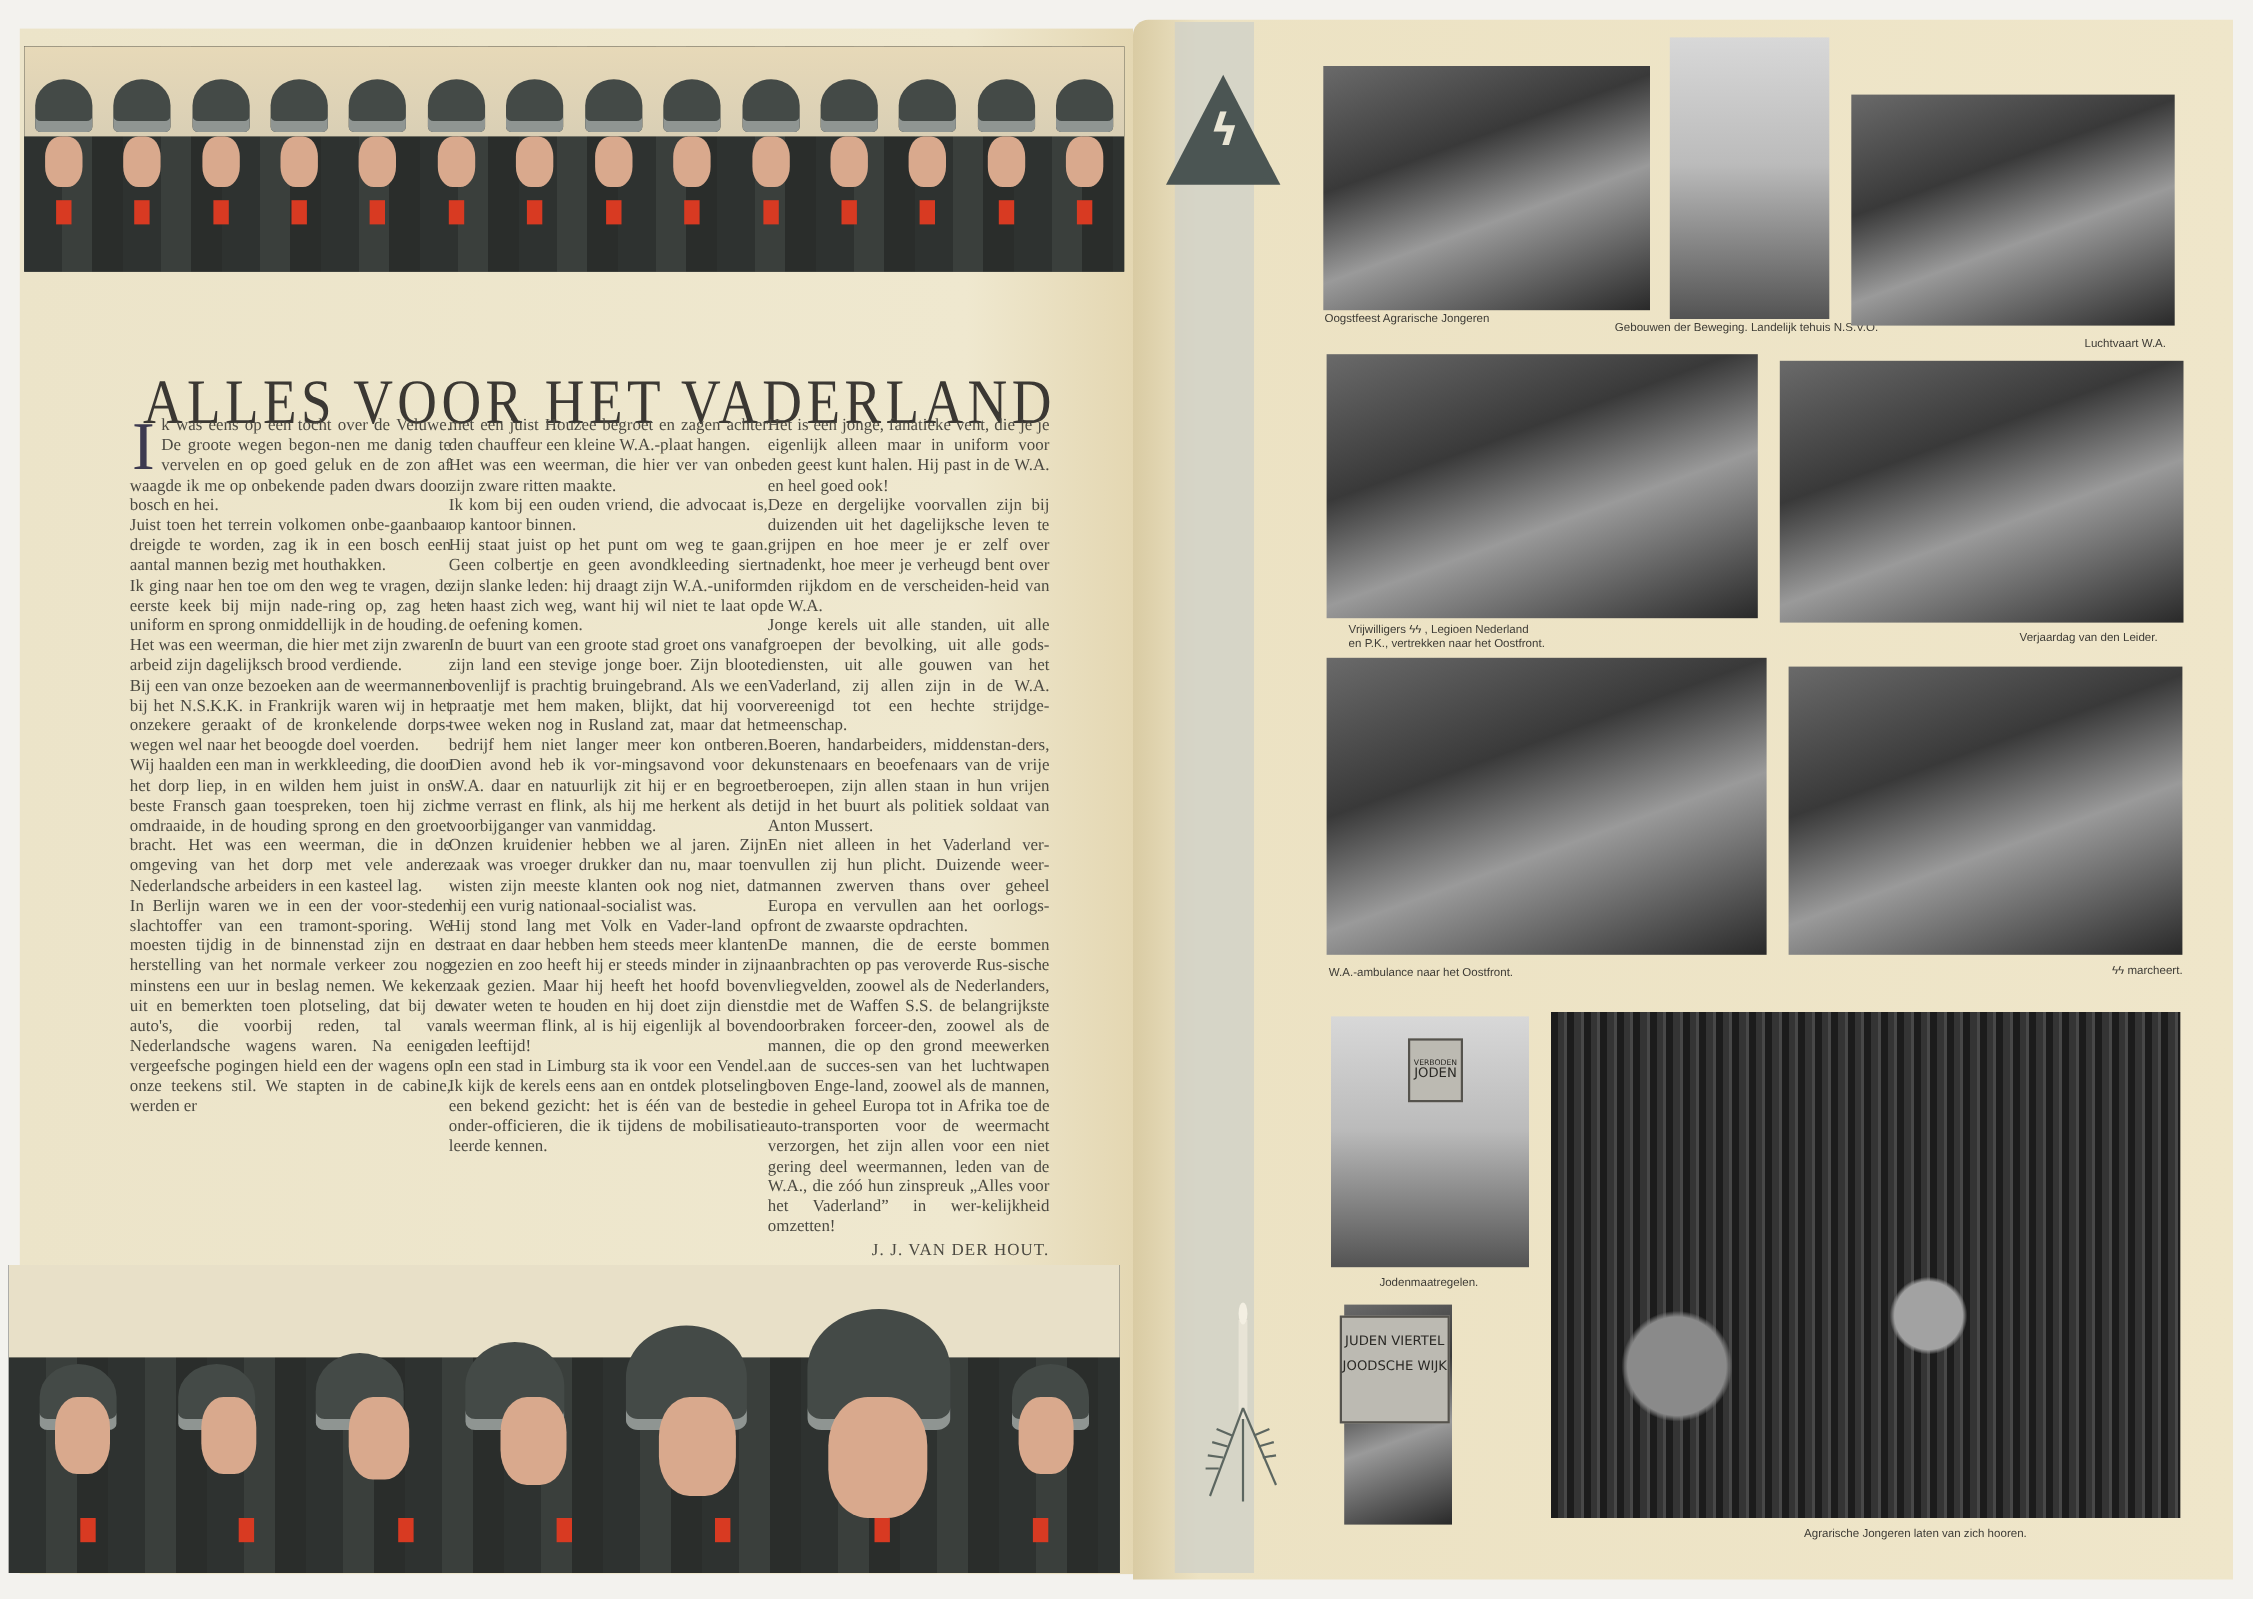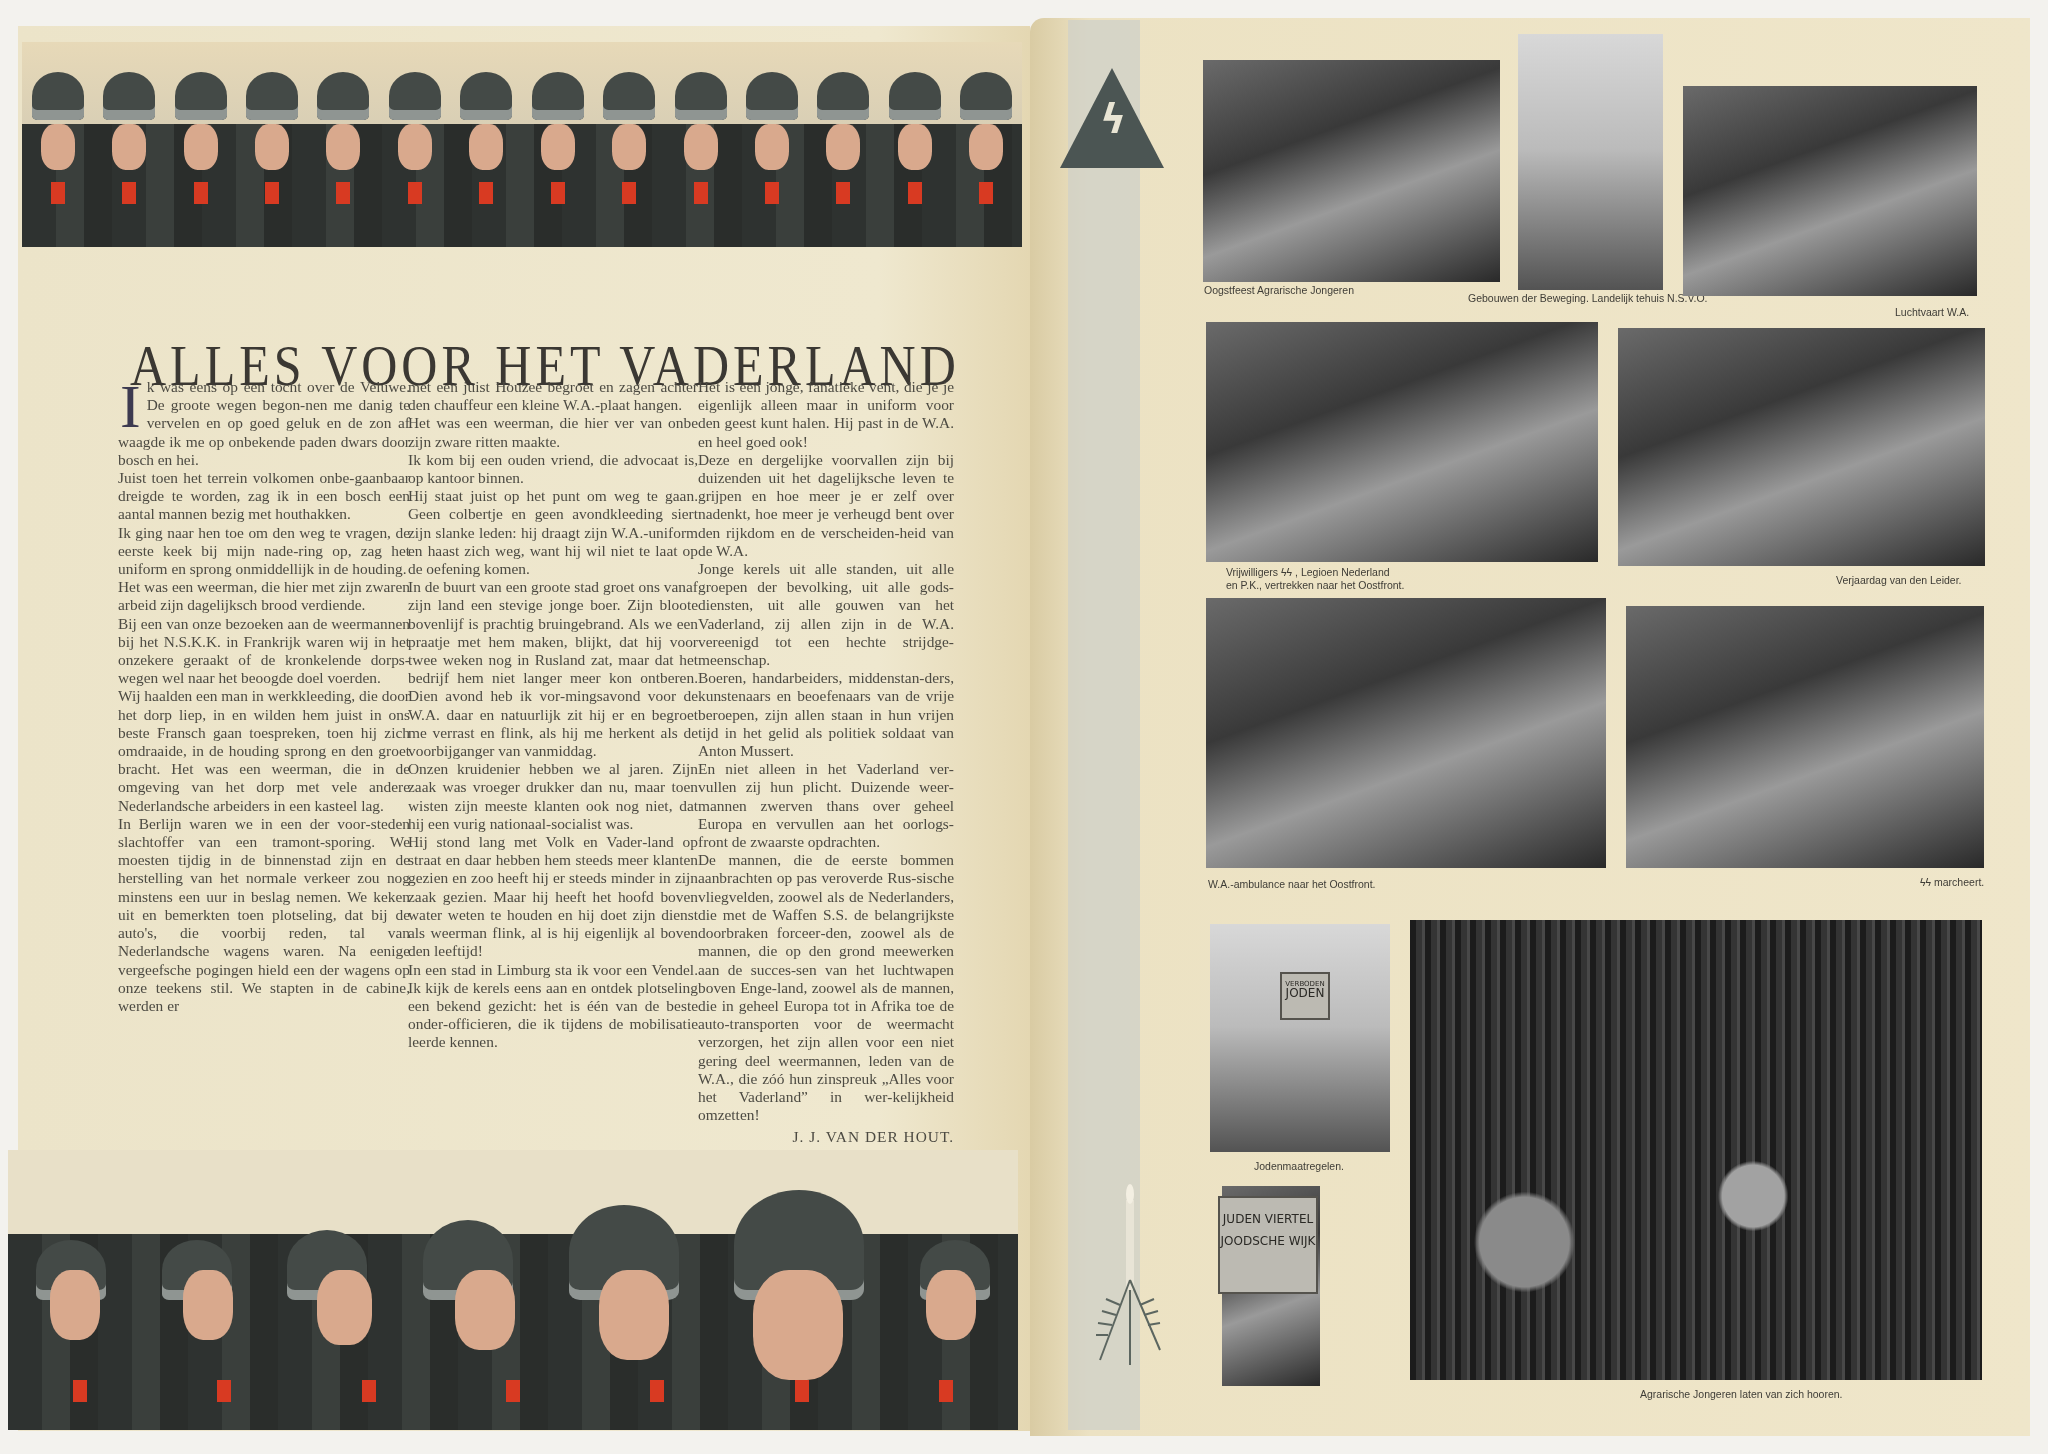--- a/index.html
+++ b/index.html
@@ -117,21 +117,21 @@
   <p>In de buurt van een groote stad groet ons vanaf zijn land een stevige jonge boer. Zijn bloote bovenlijf is prachtig bruingebrand. Als we een praatje met hem maken, blijkt, dat hij voor twee weken nog in Rusland zat, maar dat het bedrijf hem niet langer meer kon ontberen. Dien avond heb ik vor‐mingsavond voor de W.A. daar en natuurlijk zit hij er en begroet me verrast en flink, als hij me herkent als de voorbijganger van vanmiddag.</p>
   <p>Onzen kruidenier hebben we al jaren. Zijn zaak was vroeger drukker dan nu, maar toen wisten zijn meeste klanten ook nog niet, dat hij een vurig nationaal‐socialist was.</p>
   <p>Hij stond lang met Volk en Vader‐land op straat en daar hebben hem steeds meer klanten gezien en zoo heeft hij er steeds minder in zijn zaak gezien. Maar hij heeft het hoofd boven water weten te houden en hij doet zijn dienst als weerman flink, al is hij eigenlijk al boven den leeftijd!</p>
   <p>In een stad in Limburg sta ik voor een Vendel. Ik kijk de kerels eens aan en ontdek plotseling een bekend gezicht: het is één van de beste onder‐officieren, die ik tijdens de mobilisatie leerde kennen.</p>
 </div>
 
 <div class="col c3">
   <p>Het is een jonge, fanatieke vent, die je je eigenlijk alleen maar in uniform voor den geest kunt halen. Hij past in de W.A. en heel goed ook!</p>
   <p>Deze en dergelijke voorvallen zijn bij duizenden uit het dagelijksche leven te grijpen en hoe meer je er zelf over nadenkt, hoe meer je verheugd bent over den rijkdom en de verscheiden‐heid van de W.A.</p>
   <p>Jonge kerels uit alle standen, uit alle groepen der bevolking, uit alle gods‐diensten, uit alle gouwen van het Vaderland, zij allen zijn in de W.A. vereenigd tot een hechte strijdge‐meenschap.</p>
-  <p>Boeren, handarbeiders, middenstan‐ders, kunstenaars en beoefenaars van de vrije beroepen, zijn allen staan in hun vrijen tijd in het gelid als politiek soldaat van Anton Mussert.</p>
+  <p>Boeren, handarbeiders, middenstan‐ders, kunstenaars en beoefenaars van de vrije beroepen, zijn allen staan in hun vrijen tijd in het buurt als politiek soldaat van Anton Mussert.</p>
   <p>En niet alleen in het Vaderland ver‐vullen zij hun plicht. Duizende weer‐mannen zwerven thans over geheel Europa en vervullen aan het oorlogs‐front de zwaarste opdrachten.</p>
   <p>De mannen, die de eerste bommen aanbrachten op pas veroverde Rus‐sische vliegvelden, zoowel als de Nederlanders, die met de Waffen S.S. de belangrijkste doorbraken forceer‐den, zoowel als de mannen, die op den grond meewerken aan de succes‐sen van het luchtwapen boven Enge‐land, zoowel als de mannen, die in geheel Europa tot in Afrika toe de auto‐transporten voor de weermacht verzorgen, het zijn allen voor een niet gering deel weermannen, leden van de W.A., die zóó hun zinspreuk „Alles voor het Vaderland” in wer‐kelijkheid omzetten!</p>
   <p class="byline">J. J. VAN DER HOUT.</p>
 </div>
 
 <div class="photo color-strip" style="left:8px;top:1150px;width:1010px;height:280px;">
   <div class="sky" style="height:30%;background:#e8e0c8;"></div>
   <div class="cap-row" style="top:40px;align-items:flex-end;">
     <div class="cap" style="width:70px;height:60px;"></div>
       <div class="cap" style="width:70px;height:60px;"></div>
@@ -185,21 +185,21 @@
 <div class="photo bw" style="left:1618px;top:328px;width:367px;height:238px;"></div>
 <div class="caption" style="left:1836px;top:574px;">Verjaardag van den Leider.</div>
 
 <div class="photo bw" style="left:1206px;top:598px;width:400px;height:270px;"></div>
 <div class="caption" style="left:1208px;top:878px;">W.A.-ambulance naar het Oostfront.</div>
 
 <div class="photo bw" style="left:1626px;top:606px;width:358px;height:262px;"></div>
 <div class="caption" style="left:1920px;top:876px;">ϟϟ  marcheert.</div>
 
 <div class="photo bw light" style="left:1210px;top:924px;width:180px;height:228px;"></div>
-<div class="sign" style="left:1280px;top:972px;width:46px;height:38px;font-size:7px;line-height:9px;padding-top:6px;">
+<div class="sign" style="left:1280px;top:944px;width:46px;height:38px;font-size:7px;line-height:9px;padding-top:16px;">
   <div>VERBODEN</div>
   <div style="font-size:12px;font-weight:normal;text-align:center;">JODEN</div>
 </div>
 <div class="caption" style="left:1254px;top:1160px;">Jodenmaatregelen.</div>
 
 <div class="photo bw" style="left:1222px;top:1186px;width:98px;height:200px;"></div>
 <div class="sign" style="left:1218px;top:1196px;width:96px;height:84px;font-size:12px;line-height:22px;padding-top:10px;">
   <div>JUDEN VIERTEL</div>
   <div>JOODSCHE WIJK</div>
 </div>

